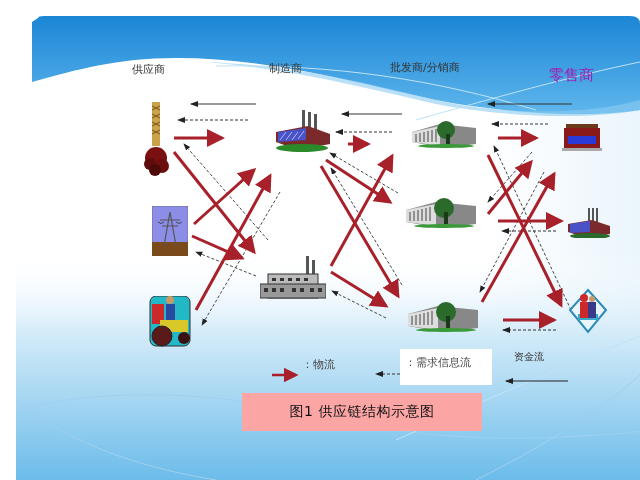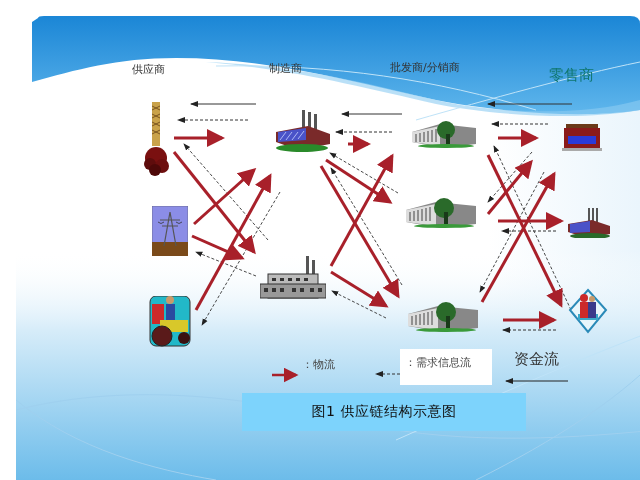--- a/index.html
+++ b/index.html
@@ -10,32 +10,32 @@
     }
     .slide {
       position: absolute; left: 8px; top: 0; width: 640px; height: 480px; margin-left: 8px;
     }
     .bg-svg { position: absolute; left: 0; top: 0; }
     .label {
       position: absolute; color: #333; white-space: nowrap;
       font-family: "DejaVu Sans", sans-serif;
     }
     .tier-label { font-size: 11px; }
-    .tier-label.big { font-size: 15px; color: #0f766e; }
+    .tier-label.big { font-size: 15px; color: #a21caf; }
     .legend-text { font-size: 11px; color: #444; font-family: Liberation Serif, serif; }
     .legend-box {
       position: absolute; background: #fff;
     }
     .caption-box {
-      position: absolute; left: 226px; top: 393px; width: 284px; height: 38px;
-      background: #7dd3fc; display: flex; align-items: center; justify-content: center;
+      position: absolute; left: 226px; top: 393px; width: 240px; height: 38px;
+      background: #fca5a5; display: flex; align-items: center; justify-content: center;
     }
     .caption-text { font-size: 14px; color: #111; letter-spacing: 0.5px; }
     .node { position: absolute; }
-    .money-label { font-size: 15px; color: #333; }
+    .money-label { font-size: 10px; color: #333; }
   </style>
 </head>
 <body>
 
 <div class="slide">
 
   <svg class="bg-svg" width="640" height="480">
     <defs>
       <linearGradient id="hdr" x1="0" y1="0" x2="0" y2="1">
         <stop offset="0" stop-color="#1b86d6"></stop>

